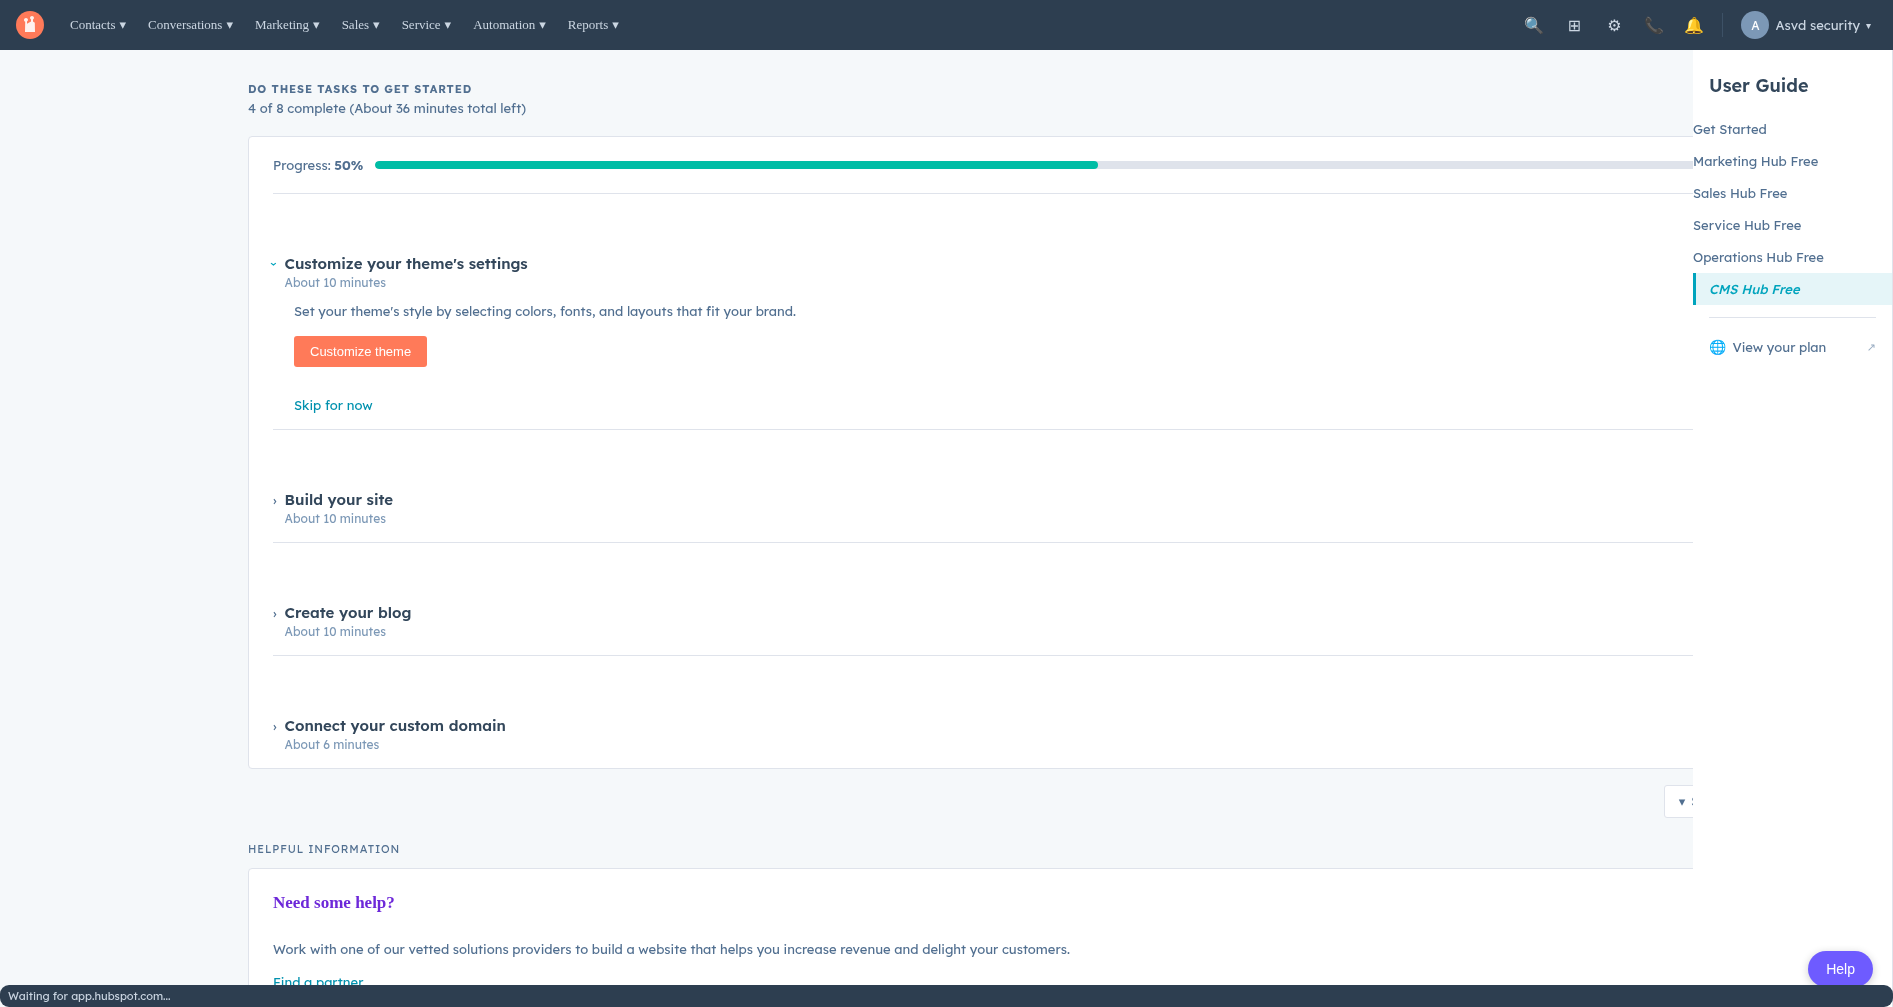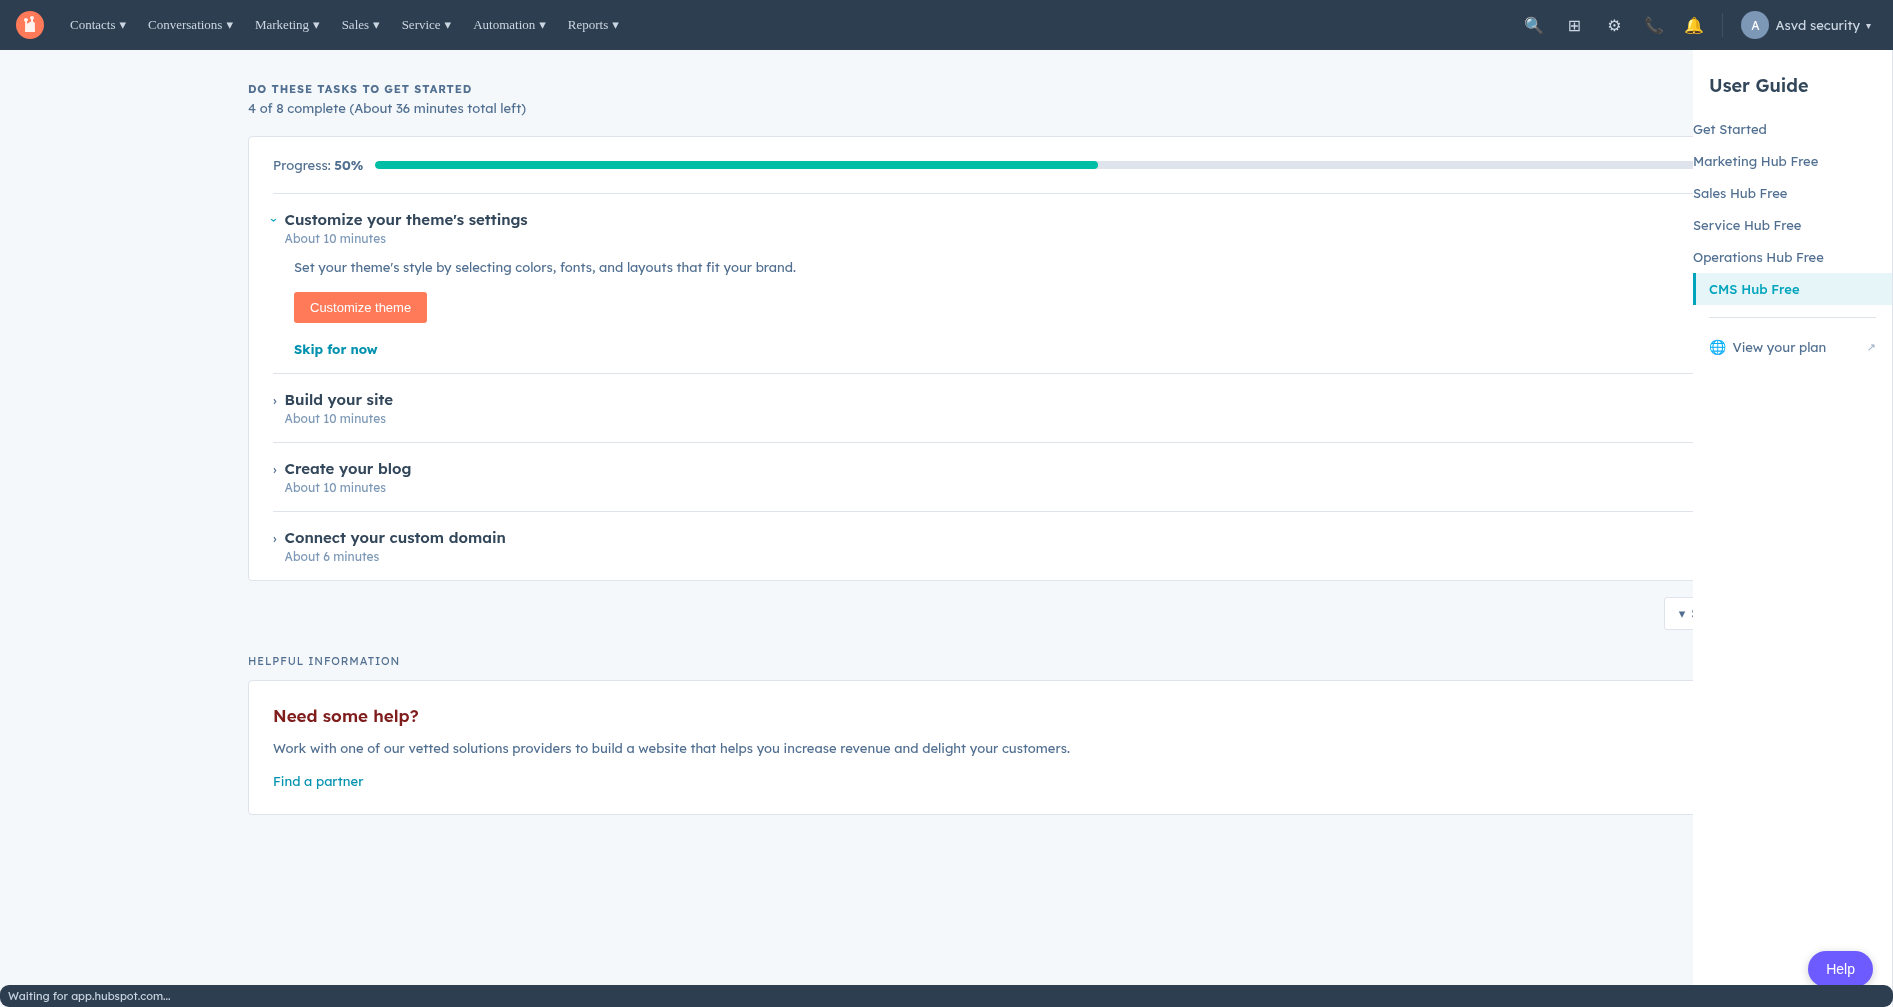--- a/index.html
+++ b/index.html
@@ -120,20 +120,21 @@
       color: #516f90;
       font-size: 13px;
       gap: 6px;
     }
     .sidebar-item.active {
       background: #e5f5f8;
       color: #00a4bd;
       font-weight: 500;
       border-left: 3px solid #00a4bd;
       padding-left: 13px;
+      font-style: italic;
     }
     .sidebar-divider {
       border: none;
       border-top: 1px solid #dfe3eb;
       margin: 12px 16px;
     }
     .sidebar-footer {
       padding: 8px 16px;
       display: flex;
       align-items: center;
@@ -203,20 +204,21 @@
     
     .task-item {
       border-top: 1px solid #dfe3eb;
       padding: 16px 0;
     }
     .task-header {
       display: flex;
       align-items: flex-start;
       gap: 8px;
       cursor: pointer;
+      margin-top: 44px;
     }
     .task-chevron {
       color: #516f90;
       font-size: 13px;
       margin-top: 2px;
       flex-shrink: 0;
       transition: transform 0.2s;
     }
     .task-chevron.open { transform: rotate(90deg); color: #00a4bd; }
     .task-title {
@@ -248,22 +250,21 @@
       font-size: 13px;
       font-weight: 500;
       cursor: pointer;
       margin-bottom: 10px;
     }
     .skip-link {
       display: block;
       color: #0091ae;
       font-size: 13px;
       cursor: pointer;
-      margin-top: 8px;
-      font-weight: bold;
+      margin-top: 20px;
     }
 
     
     .show-prev-row {
       display: flex;
       justify-content: flex-end;
       padding: 16px 0 8px 0;
     }
     .btn-outline {
       background: #fff;
@@ -292,22 +293,23 @@
     }
     .helpful-card {
       background: #fff;
       border: 1px solid #dfe3eb;
       border-radius: 4px;
       padding: 24px;
     }
     .helpful-card-title {
       font-size: 17px;
       font-weight: 600;
-      color: #7f1d1d;
-      margin-bottom: 12px;
+      color: #6d28d9;
+      margin-bottom: 26px;
+      font-family: Liberation Serif, serif;
     }
     .helpful-card-desc {
       font-size: 13px;
       color: #516f90;
       line-height: 1.6;
       margin-bottom: 14px;
     }
     .helpful-link {
       color: #0091ae;
       font-size: 13px;

